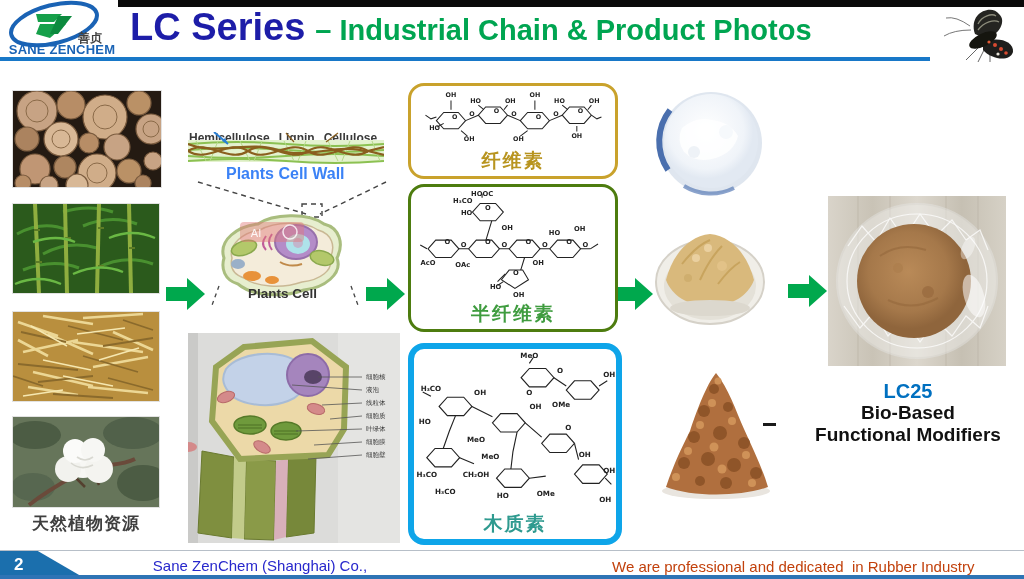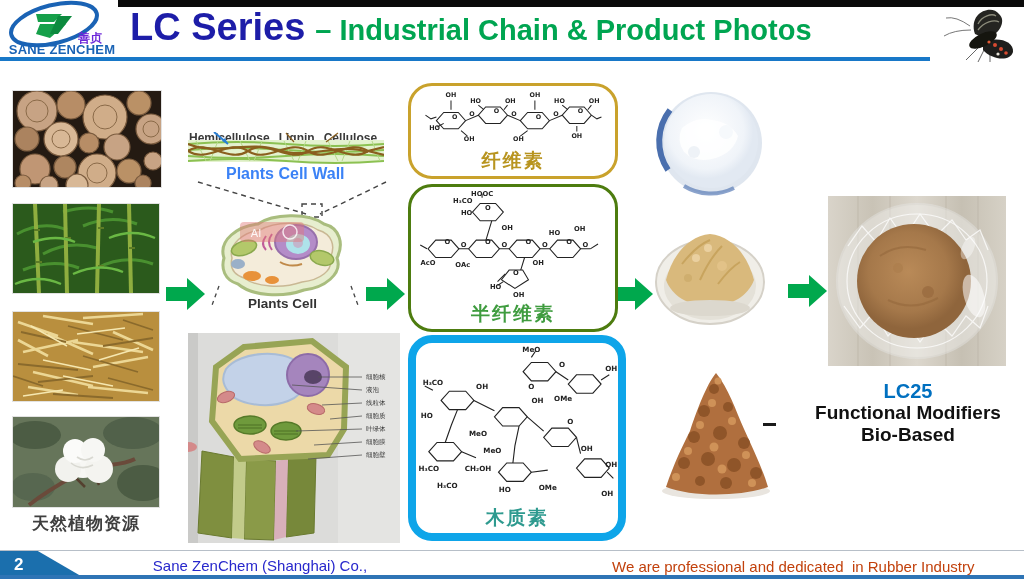--- a/index.html
+++ b/index.html
@@ -2,38 +2,38 @@
 <html><head>
 <meta charset="utf-8">
 <style>
   html,body{margin:0;padding:0;background:#888;}
   #slide{position:relative;width:1024px;height:579px;background:#fff;overflow:hidden;
          font-family:"Liberation Sans","DejaVu Sans",sans-serif;}
   .abs{position:absolute;}
   
   .topbar{left:10px;top:0;width:1014px;height:7px;background:#0a0a0a;}
   .logo{left:6px;top:0;width:112px;height:58px;background:#fff;}
-  .logo-cn{position:absolute;left:72px;top:30px;font-size:12px;font-weight:bold;color:#6d28d9;}
+  .logo-cn{position:absolute;left:72px;top:30px;font-size:12px;font-weight:bold;color:#404040;}
   .logo-en{position:absolute;left:2px;top:42px;width:108px;text-align:center;font-size:13px;font-weight:bold;color:#1a63b5;letter-spacing:.2px;}
   .title-row{left:130px;top:6px;height:50px;display:flex;align-items:baseline;gap:10px;white-space:nowrap;text-align:right;}
   .t1{font-size:38px;font-weight:bold;color:#1d1da8;}
   .t2{font-size:29px;font-weight:bold;color:#00a551;}
   .underline{left:0;top:57px;width:930px;height:4px;background:#1878c8;}
   
   .ph{border:1px solid #e2e2e2;}
   .caption{left:12px;top:512px;width:148px;text-align:center;font-size:17px;font-weight:600;color:#3f3f3f;letter-spacing:1px;}
   
   .fiberlabels{left:189px;top:131px;width:200px;display:flex;gap:9px;font-size:12px;font-weight:bold;color:#3a3a3a;white-space:nowrap;}
   .wallcap{left:226px;top:165px;font-size:16px;font-weight:bold;color:#3b82f6;}
-  .cellcap{left:248px;top:296px;font-size:13.5px;font-weight:bold;color:#333;}
+  .cellcap{left:248px;top:286px;font-size:13.5px;font-weight:bold;color:#333;}
   
-  .chembox{background:#fff;border-radius:24px;display:flex;flex-direction:column;align-items:center;justify-content:space-between;}
+  .chembox{background:#fff;border-radius:16px;display:flex;flex-direction:column;align-items:center;justify-content:space-between;}
   .box1{left:408px;top:83px;width:204px;height:90px;border:3px solid #c9a22c;}
   .box2{left:408px;top:184px;width:204px;height:142px;border:3px solid #4d7c0f;}
-  .box3{left:408px;top:335px;width:202px;height:190px;border:8px solid #0ea5e9;}
+  .box3{left:408px;top:343px;width:202px;height:190px;border:6px solid #0ea5e9;}
   .chemlabel{font-size:19px;font-weight:bold;letter-spacing:2px;margin-bottom:2px;}
   .c-gold{color:#b8941f}.c-green{color:#3f9c3f}.c-teal{color:#2e9a8f}
   .struct{flex:1;width:100%;}
   .atoms text{font-size:7px;fill:#222;font-weight:600;text-anchor:middle;font-family:"DejaVu Sans",sans-serif;}
   .anatomy text{font-size:6.5px;fill:#3a3a3a;text-anchor:start;font-weight:400;}
   .bond{stroke:#222;stroke-width:1.1;fill:none;}
   
   .result{left:798px;top:380px;width:220px;text-align:center;line-height:22px;}
   .rcode{font-size:20px;font-weight:bold;color:#0070C0;}
   .rline{font-size:19px;font-weight:bold;color:#111;}
@@ -491,22 +491,22 @@
     <circle cx="86" cy="85" r="57" fill="url(#bp)"></circle>
     <path d="M52,60 q20,-14 46,-6 M60,104 q24,12 50,-2" stroke="#976b3e" stroke-width="2" fill="none" opacity=".7"></path>
     <circle cx="70" cy="72" r="5" fill="#ad7e4e" opacity=".8"></circle>
       <circle cx="100" cy="96" r="6" fill="#9a6c40" opacity=".8"></circle>
     <ellipse cx="146" cy="100" rx="10" ry="22" fill="#ffffff" opacity=".55" transform="rotate(-16 146 100)"></ellipse>
     <ellipse cx="140" cy="52" rx="6" ry="12" fill="#ffffff" opacity=".4" transform="rotate(24 140 52)"></ellipse>
   </svg>
 
   <div class="abs result">
     <div class="rcode">LC25</div>
+    <div class="rline">Bio-Based</div>
     <div class="rline">Functional Modifiers</div>
-    <div class="rline">Bio-Based</div>
   </div>
 
   <div class="abs hairline"></div>
   <div class="abs pageblock">
     <div class="pagenum">2</div>
   </div>
   <div class="abs fcompany">Sane ZenChem (Shanghai) Co., Ltd</div>
   <div class="abs fslogan">We are professional and dedicated  in Rubber Industry</div>
   <div class="abs bottombar"></div>
 

